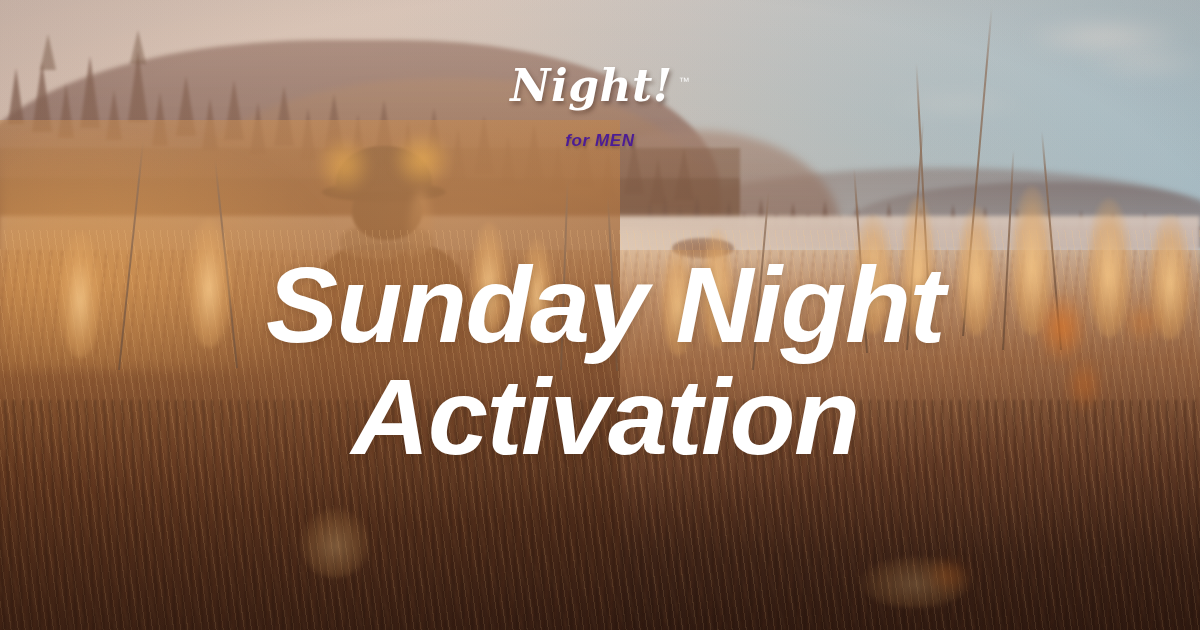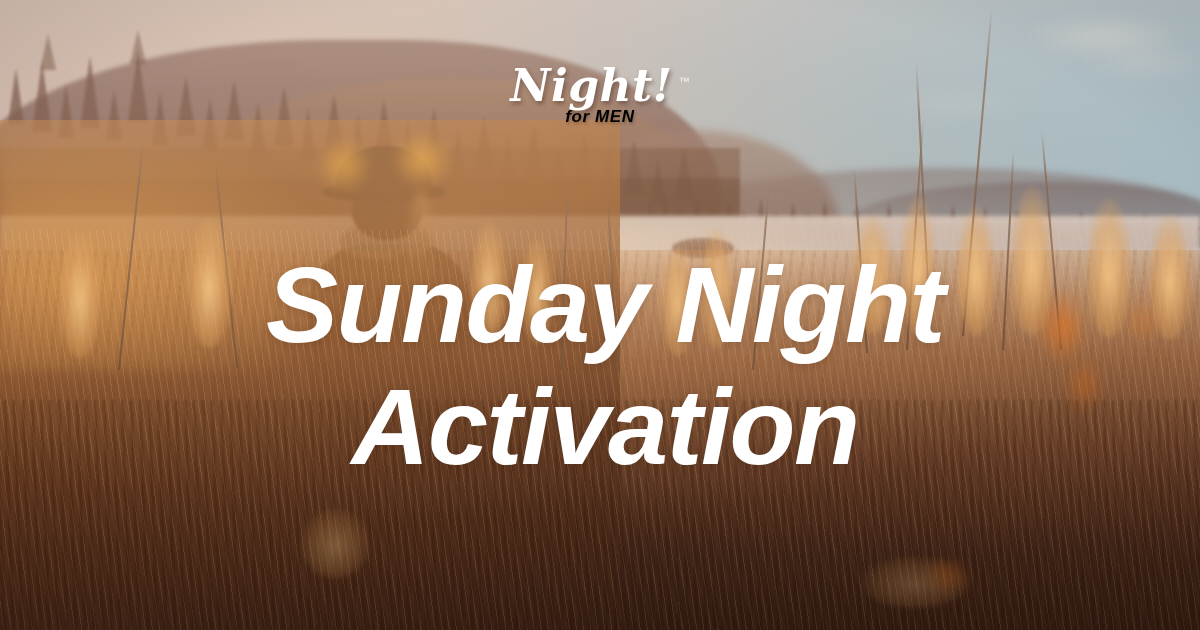--- a/index.html
+++ b/index.html
@@ -275,47 +275,47 @@
     font-weight:400;
     font-size:11px;
     vertical-align:super;
     letter-spacing:0;
     margin-left:6px;
     text-shadow:none;
     opacity:.92;
   }
   .logo-sub {
     display:block;
-    margin-top:0;
+    margin-top:24px;
     font-family:"Liberation Sans", sans-serif;
     font-style:italic;
     font-weight:700;
     font-size:17px;
     letter-spacing:.6px;
-    color:#000000;
+    color:#4c1d95;
     text-shadow:1px 2px 3px rgba(70,44,34,.40);
   }
 
   
   .headline {
     position:absolute; left:10px; right:0; top:252px;
     text-align:center;
   }
   .headline-line {
     display:block;
     font-family:"Liberation Sans", sans-serif;
     font-weight:700;
     font-style:italic;
     font-size:108px;
     line-height:.98;
     letter-spacing:-1.5px;
     color:#ffffff;
     text-shadow:0 2px 10px rgba(60,30,14,.22);
   }
-  .headline-line + .headline-line { margin-top:16px; }
+  .headline-line + .headline-line { margin-top:6px; }
 </style>
 </head>
 <body>
 
 <div id="banner">
 
   <div class="bg-layer sky"></div>
   <div class="bg-layer sky-haze"></div>
 
   <div class="cloud c1"></div>

